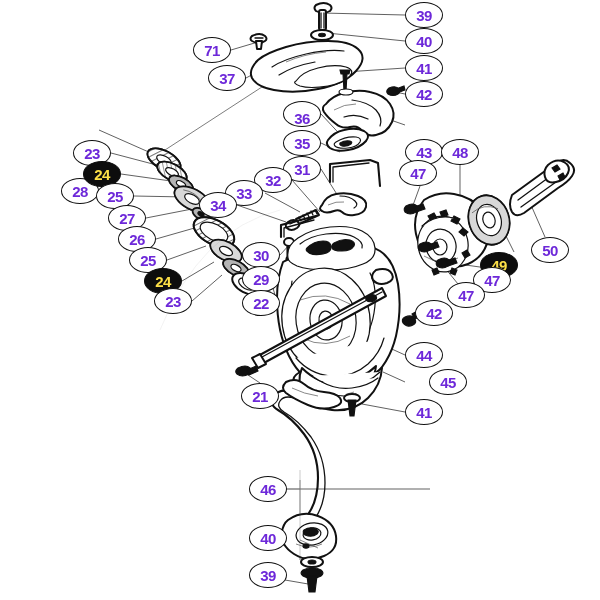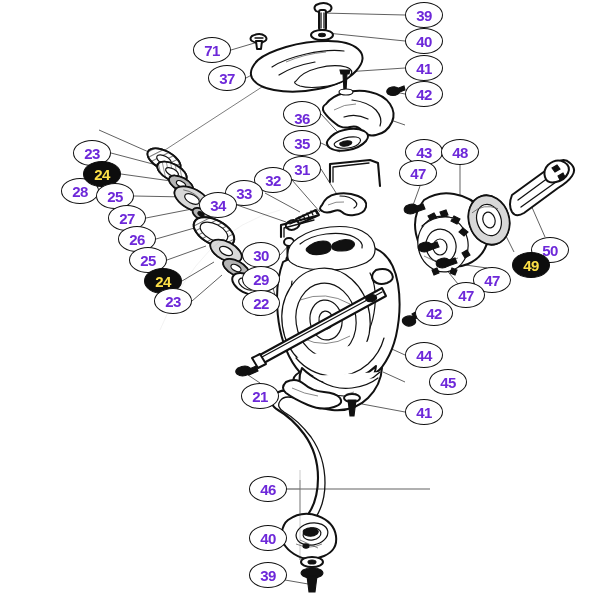--- a/index.html
+++ b/index.html
@@ -609,21 +609,21 @@
       </div>
       <div class="callout" style="left: 460px; top: 152px; text-align: right;">
         <span>48</span>
       </div>
       <div class="callout" style="left: 418px; top: 173px;">
         <span>47</span>
       </div>
       <div class="callout" style="left: 550px; top: 250px;">
         <span>50</span>
       </div>
-      <div class="callout filled" style="left: 531px; top: 265px;">
+      <div class="callout filled" style="left: 499px; top: 265px;">
         <span>49</span>
       </div>
       <div class="callout" style="left: 492px; top: 280px;">
         <span>47</span>
       </div>
       <div class="callout" style="left: 466px; top: 295px;">
         <span>47</span>
       </div>
       <div class="callout" style="left: 434px; top: 313px;">
         <span>42</span>

